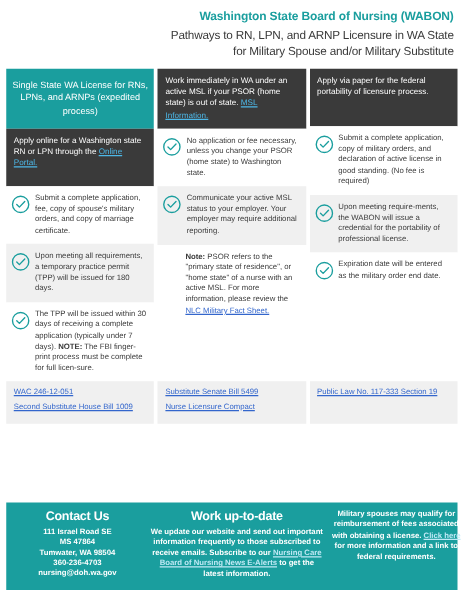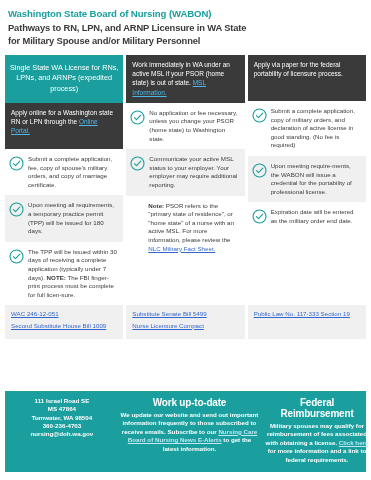--- a/index.html
+++ b/index.html
@@ -13,34 +13,34 @@
   .page {
     width: 371px;
     height: 480px;
     position: relative;
     background: #ffffff;
   }
 
   
   .header {
     padding: 7px 8px 4px 8px;
-    text-align: left;
+    text-align: right;
   }
   .header .line1 {
     color: #1a9e9e;
     font-size: 9.6px;
     font-weight: bold;
     letter-spacing: -0.1px;
     line-height: 13px;
   }
   .header .line2,
   .header .line3 {
     color: #3a3a3a;
     font-size: 9.4px;
-    font-weight: bold;
+    font-weight: normal;
     letter-spacing: -0.15px;
     line-height: 12.5px;
   }
   .header .line2 { margin-top: 2px; }
 
   
   .cols {
     display: flex;
     gap: 3px;
     padding: 0 5px;
@@ -157,21 +157,21 @@
   .addr div { font-size: 6.2px; line-height: 8.3px; font-weight: bold; }
 </style>
 </head>
 <body>
 
 <div class="page">
 
   <div class="header">
     <div class="line1">Washington State Board of Nursing (WABON)</div>
     <div class="line2">Pathways to RN, LPN, and ARNP Licensure in WA State</div>
-    <div class="line3">for Military Spouse and/or Military Personnel</div>
+    <div class="line3">for Military Spouse and/or Military Substitute</div>
   </div>
 
   <div class="cols">
 
     <div class="col">
       <div class="col-head">
         <span>Single State WA License for RNs, LPNs, and ARNPs (expedited process)</span>
       </div>
       <div class="col-sub">
         <span>Apply online for a Washington state RN or LPN through the </span><a href="#" class="link">Online Portal.</a>
@@ -287,37 +287,37 @@
       <div class="spacer"></div>
       <div class="refs">
         <a href="#">Public Law No. 117-333 Section 19</a>
       </div>
     </div>
 
   </div>
 
   <div class="footer">
     <div class="fcol contact">
+      <h3>Contact Us</h3>
       <div class="addr">
         <div>111 Israel Road SE</div>
         <div>MS 47864</div>
         <div>Tumwater, WA 98504</div>
         <div>360-236-4703</div>
         <div>nursing@doh.wa.gov</div>
       </div>
     </div>
 
     <div class="fcol stay">
       <h3>Work up-to-date</h3>
       <p>
         <span>We update our website and send out important information frequently to those subscribed to receive emails. Subscribe to our </span><a href="#">Nursing Care Board of Nursing News E-Alerts</a><span> to get the latest information.</span>
       </p>
     </div>
 
     <div class="fcol fed">
-      <h3>Federal Reimbursement</h3>
       <p>
         <span>Military spouses may qualify for reimbursement of fees associated with obtaining a license. </span><a href="#">Click here</a><span> for more information and a link to federal requirements.</span>
       </p>
     </div>
   </div>
 
 </div>
 
 </body></html>

